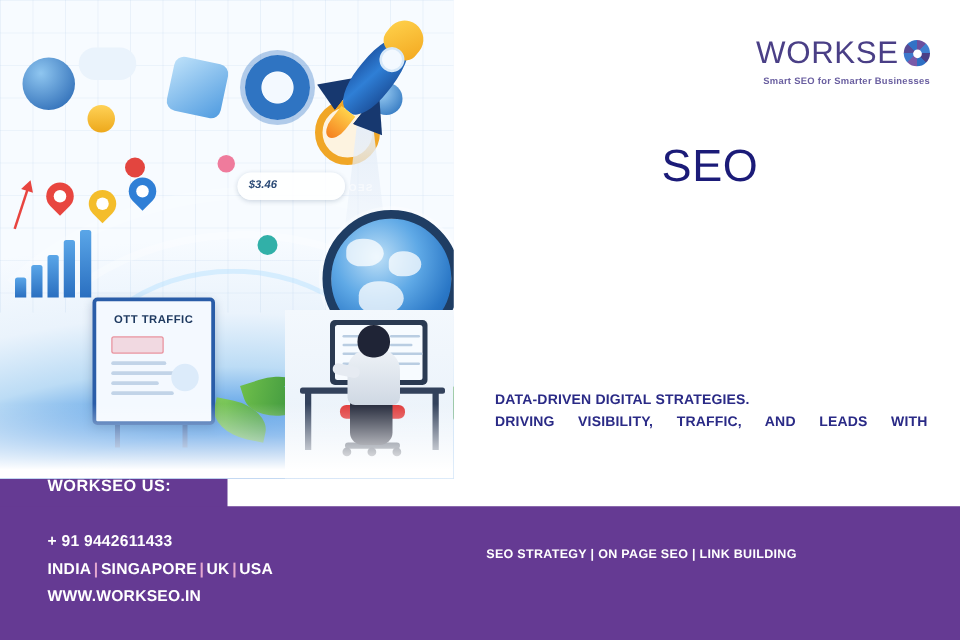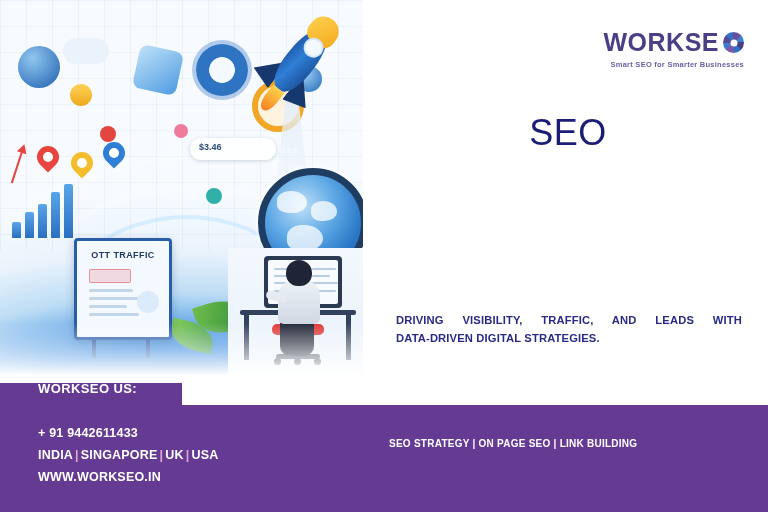--- a/index.html
+++ b/index.html
@@ -116,37 +116,37 @@
     transform:rotate(-45deg);display:block;}
   .pin i::after{content:"";position:absolute;left:6px;top:6px;width:10px;height:10px;border-radius:50%;background:#fff;}
 
   .bars{position:absolute;left:12px;top:182px;width:64px;height:56px;}
   .bars b{position:absolute;bottom:0;width:9px;border-radius:2px 2px 0 0;background:linear-gradient(#5aa6e8,#2a6fc0);display:block;}
   .arrow-up{position:absolute;left:16px;top:150px;width:2px;height:34px;background:#e8443f;transform:rotate(18deg);}
   .arrow-up::after{content:"";position:absolute;left:-4px;top:-7px;border-left:5px solid transparent;
     border-right:5px solid transparent;border-bottom:9px solid #e8443f;}
 
   .ticker{position:absolute;left:190px;top:138px;width:86px;height:22px;border-radius:11px;
-    background:rgba(255,255,255,.85);box-shadow:0 1px 4px rgba(20,50,90,.2);}
+    background:rgba(255,255,255,.85);box-shadow:0 1px 4px rgba(20,50,90,.2);font-style:italic;}
   .ticker span{position:absolute;left:9px;top:4px;font-size:9px;font-weight:700;color:#2b4a76;
     font-family:"Liberation Sans",sans-serif;}
   .wm{position:absolute;font-family:"Liberation Sans",sans-serif;color:rgba(255,255,255,.55);
     font-size:8px;letter-spacing:1px;font-weight:700;}
 
   
   .il-fade{position:absolute;left:0;bottom:0;width:363px;height:60px;
     background:linear-gradient(rgba(255,255,255,0),#ffffff 88%);}
 
   
   .logo{
     position:absolute;right:24px;top:30px;text-align:right;
   }
   .logo-row{display:flex;align-items:center;justify-content:flex-end;gap:4px;}
   .logo-word{
-    font-size:25px;font-weight:700;letter-spacing:.5px;color:#4a3f86;
+    font-size:25px;font-weight:400;letter-spacing:.5px;color:#4a3f86;
     font-family:"Liberation Sans", sans-serif;line-height:1;
   }
   .logo-mark{
     width:21px;height:21px;border-radius:50%;position:relative;flex:0 0 auto;
     background:conic-gradient(#6b4f9e 0deg 45deg,#3f7fd0 45deg 90deg,#4a3f86 90deg 135deg,
       #2f6fc4 135deg 180deg,#7a5aa8 180deg 225deg,#3d79cc 225deg 270deg,#584a95 270deg 315deg,#3272c6 315deg 360deg);
   }
   .logo-mark::after{
     content:"";position:absolute;left:50%;top:50%;transform:translate(-50%,-50%);
     width:7px;height:7px;border-radius:50%;background:#ffffff;
@@ -317,22 +317,22 @@
       <span class="logo-mark"></span>
     </div>
     <div class="logo-tag">Smart SEO for Smarter Businesses</div>
   </div>
 
   <div class="title">
     <span class="l1">SEO</span>
   </div>
 
   <div class="subtitle">
+    <span class="sline">DATA-DRIVEN DIGITAL STRATEGIES.</span>
     <span class="sline j">DRIVING VISIBILITY, TRAFFIC, AND LEADS WITH</span>
-    <span class="sline">DATA-DRIVEN DIGITAL STRATEGIES.</span>
   </div>
 
   <div class="contact-head">WORKSEO US:</div>
   <div class="contact-lines">
     <span class="cl">+ 91 9442611433</span>
     <span class="cl"><span>INDIA</span><span class="sep">|</span><span>SINGAPORE</span><span class="sep">|</span><span>UK</span><span class="sep">|</span><span>USA</span></span>
     <span class="cl">WWW.WORKSEO.IN</span>
   </div>
 
   <div class="services">SEO STRATEGY | ON PAGE SEO | LINK BUILDING</div>

